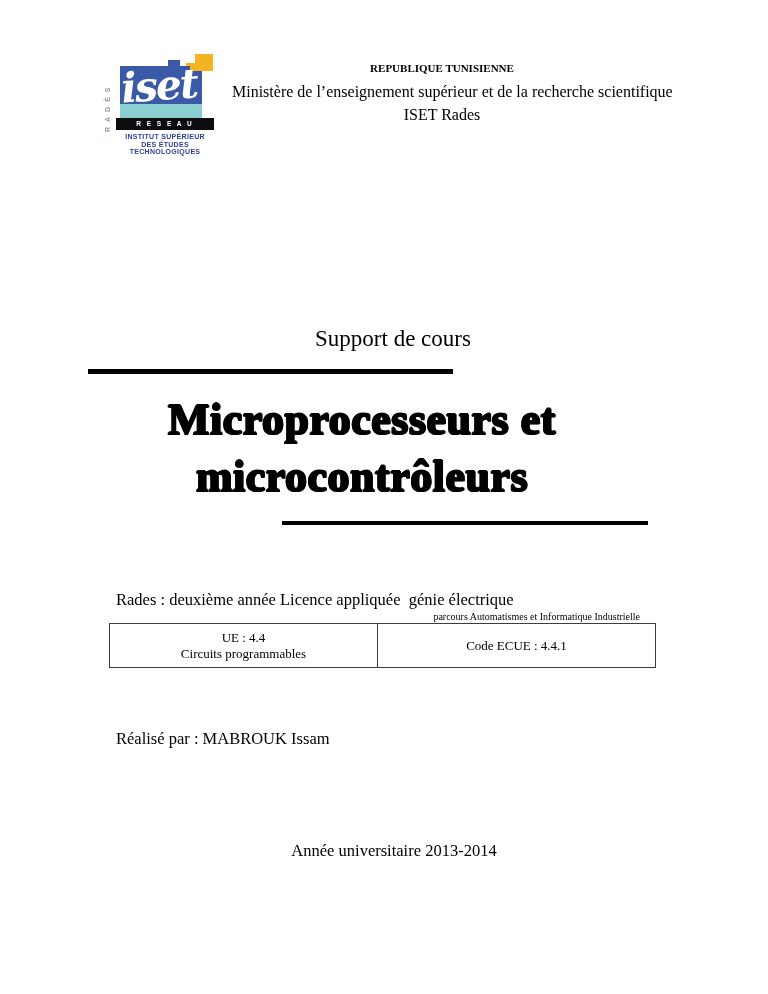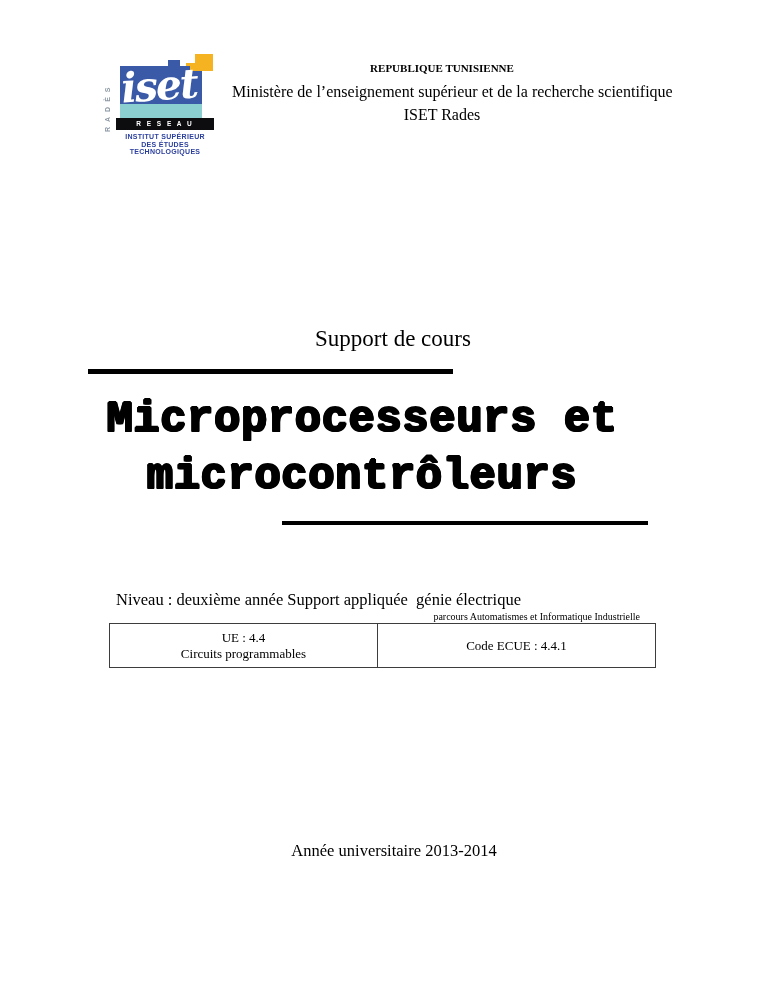--- a/index.html
+++ b/index.html
@@ -44,21 +44,21 @@
 
   
   .subtitle {
     position:absolute; left:9px; top:326px; width:768px; text-align:center;
     font-size:23px; line-height:26px;
   }
   .rule-1 { position:absolute; left:88px; top:369px; width:365px; height:5px; background:#000; }
   .rule-2 { position:absolute; left:282px; top:521px; width:366px; height:4px; background:#000; }
   .main-title {
     position:absolute; left:0px; top:391px; width:724px; text-align:center;
-    font-family:Liberation Mono, monospace; font-weight:bold;
+    font-family:Liberation Serif, serif; font-weight:bold;
     font-size:44px; line-height:57px; letter-spacing:0.5px;
     text-shadow: 1px 0 #000, -1px 0 #000, 0 1px #000, 0 -1px #000, 1px 1px #000, -1px 1px #000;
   }
 
   
   .level-line {
     position:absolute; left:116px; top:590px; font-size:16.5px; white-space:pre;
   }
   .track-line {
     position:absolute; left:0px; top:611px; width:640px; text-align:right; font-size:10px;
@@ -108,28 +108,29 @@
   </div>
 
   <div class="subtitle">Support de cours</div>
   <div class="rule-1"></div>
   <div class="main-title">
     <div>Microprocesseurs et</div>
     <div>microcontrôleurs</div>
   </div>
   <div class="rule-2"></div>
 
-  <div class="level-line">Niveau : deuxième année Support appliquée  génie électrique</div>
+  <div class="level-line">Rades : deuxième année Licence appliquée  génie électrique</div>
   <div class="track-line">parcours Automatismes et Informatique Industrielle</div>
 
   <div class="course-table">
     <div class="cell cell-ue">
       <div>UE : 4.4</div>
       <div>Circuits programmables</div>
     </div>
     <div class="cell cell-code">
       <div>Code ECUE : 4.4.1</div>
     </div>
   </div>
 
+  <div class="author-line">Réalisé par : MABROUK Issam</div>
   <div class="year-line">Année universitaire 2013-2014</div>
 
 </div>
 
 </body></html>

